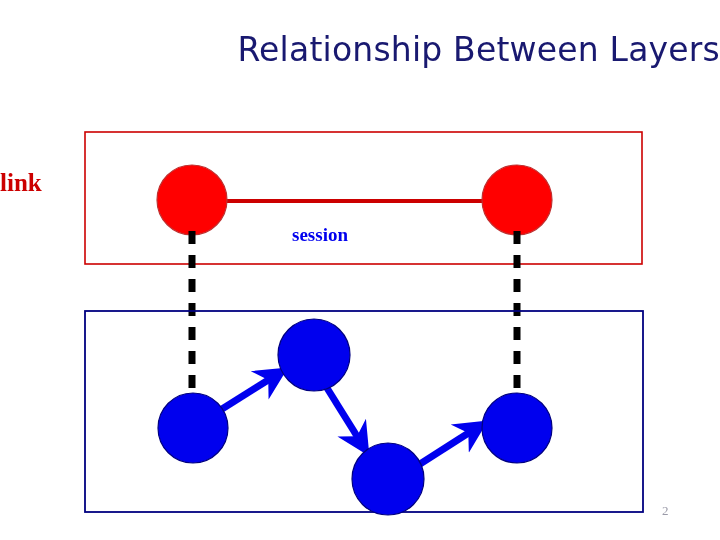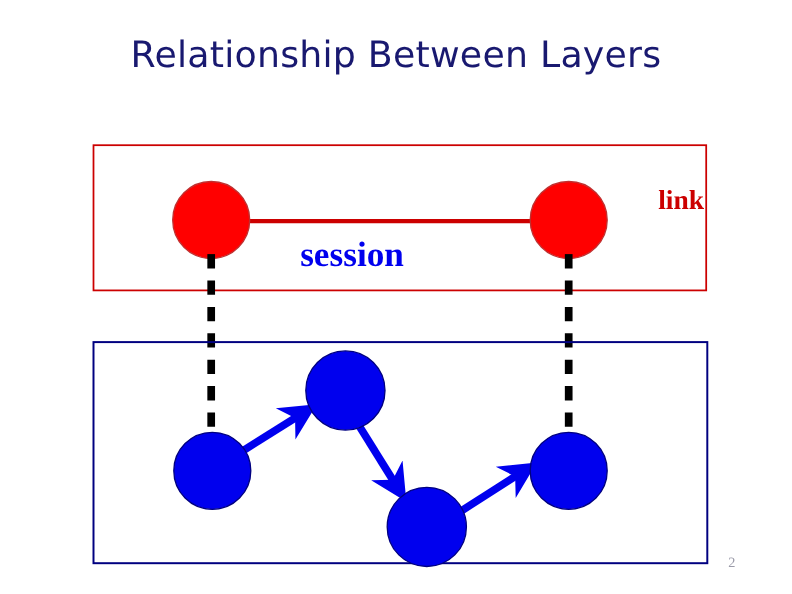--- a/index.html
+++ b/index.html
@@ -16,21 +16,21 @@
     width: 720px;
     height: 540px;
     background: #ffffff;
     overflow: hidden;
   }
   #slide-title {
     position: absolute;
     left: 0;
     top: 30px;
     width: 720px;
-    text-align: center;
+    text-align: right;
     font-family: "DejaVu Sans", sans-serif;
     font-size: 33px;
     font-weight: 400;
     letter-spacing: 0.2px;
     color: #191970;
     white-space: nowrap;
   }
   #diagram {
     position: absolute;
     left: 0;
@@ -42,30 +42,30 @@
     position: absolute;
     font-family: "Liberation Serif", "DejaVu Serif", serif;
     font-weight: bold;
     white-space: nowrap;
     line-height: 1;
   }
   #label-link {
     left: 0;
     top: 170px;
     width: 640px;
-    text-align: right;
+    text-align: left;
     font-size: 25px;
     color: #CC0000;
   }
   #label-session {
     left: 0;
-    top: 215px;
+    top: 225px;
     width: 640px;
     text-align: center;
-    font-size: 32px;
+    font-size: 19px;
     color: #0000EE;
   }
   #label-name {
     left: 549px;
     top: 157px;
     font-size: 28px;
     color: #CC0000;
   }
   #page-number {
     position: absolute;

